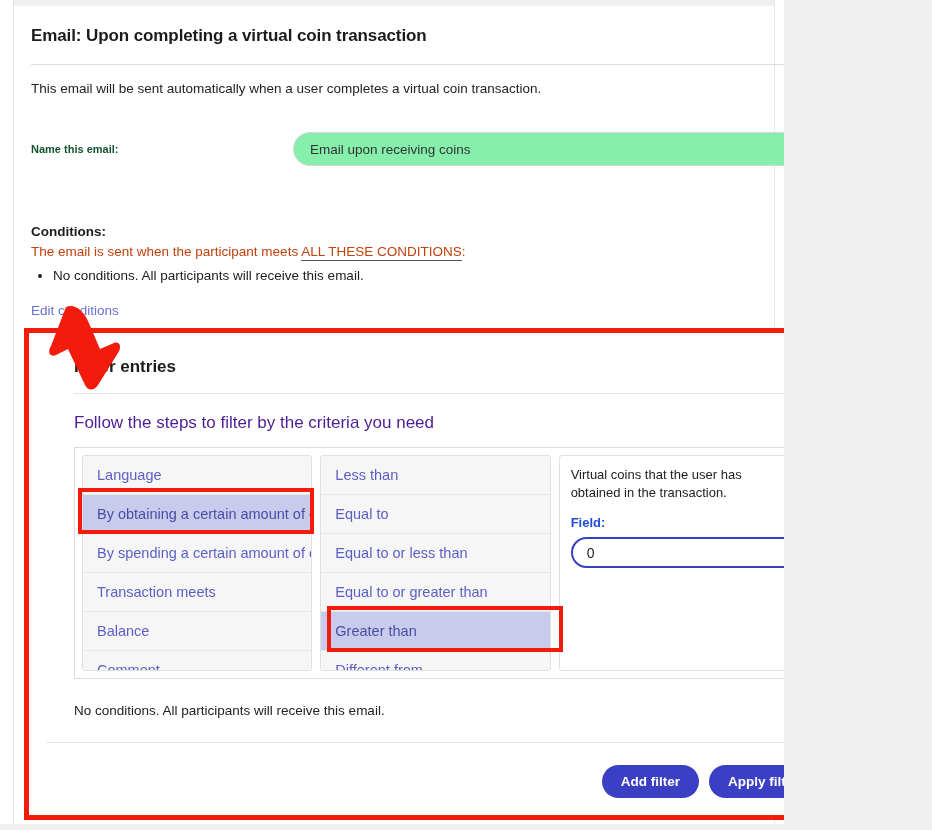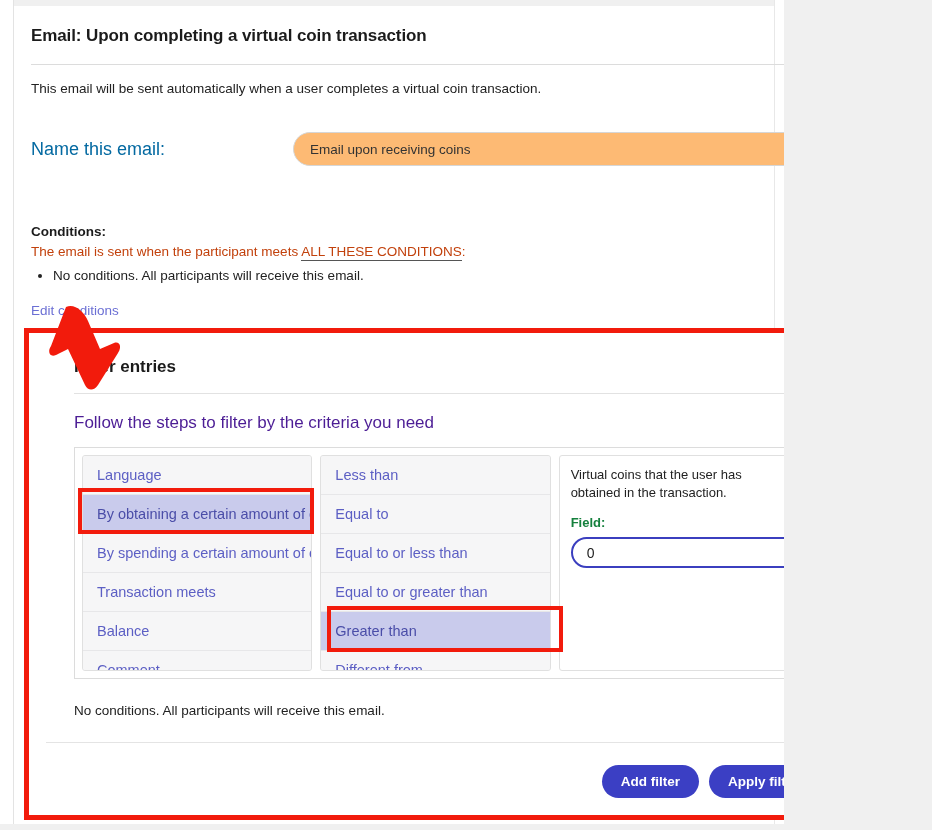--- a/index.html
+++ b/index.html
@@ -59,25 +59,25 @@
 
   .intro-text {
     padding: 16px 16px 0 16px; font-size: 13.5px; color: #222;
   }
 
   
   .name-row {
     display: flex; align-items: center;
     padding: 36px 16px 0 16px;
   }
-  .name-label { font-size: 18px; font-weight: normal; color: #0369a1; width: 262px; }
+  .name-label { font-size: 11px; font-weight: bold; color: #14532d; width: 262px; }
   .name-input {
     flex: 1; height: 34px; border: 1px solid #d6d6d6; border-radius: 18px;
     padding: 0 16px; font-size: 13.5px; color: #333; outline: none;
-    font-family: "Liberation Sans", sans-serif; background: #fdba74;
+    font-family: "Liberation Sans", sans-serif; background: #86efac;
   }
 
   
   .conditions { padding: 58px 16px 0 16px; }
   .cond-title { font-size: 13.5px; font-weight: bold; color: #1b1b1b; }
   .cond-line { font-size: 13.5px; color: #c2410c; margin-top: 5px; }
   .cond-underline { border-bottom: 1px solid #555; padding-bottom: 1px; }
   .cond-bullets { margin: 9px 0 0 0; padding-left: 22px; }
   .cond-bullets li { font-size: 13.5px; color: #222; }
   .edit-link {
@@ -122,21 +122,21 @@
     height: 39px; line-height: 39px;
     padding: 0 14px; font-size: 14.5px; color: #5c5fc4;
     border-bottom: 1px solid #e7e7e9;
     background: #f6f6f7;
     white-space: nowrap; overflow: hidden;
     cursor: pointer;
   }
   .opt.selected { background: #c9cbec; color: #4a4da8; }
 
   .desc-text { font-size: 13px; color: #222; line-height: 1.35; }
-  .field-label { font-size: 13px; font-weight: bold; color: #15803d; margin-top: 14px; }
+  .field-label { font-size: 13px; font-weight: bold; color: #1d4ed8; margin-top: 14px; }
   .field-input {
     margin-top: 7px; width: 227px; height: 31px;
     border: 2px solid #3b3fbf; border-radius: 17px;
     padding: 0 14px; font-size: 14px; color: #222; outline: none;
     font-family: "Liberation Sans", sans-serif; background: #fff;
   }
 
   .filter-note {
     margin: 24px 0 0 17px; font-size: 13.5px; color: #222;
   }

